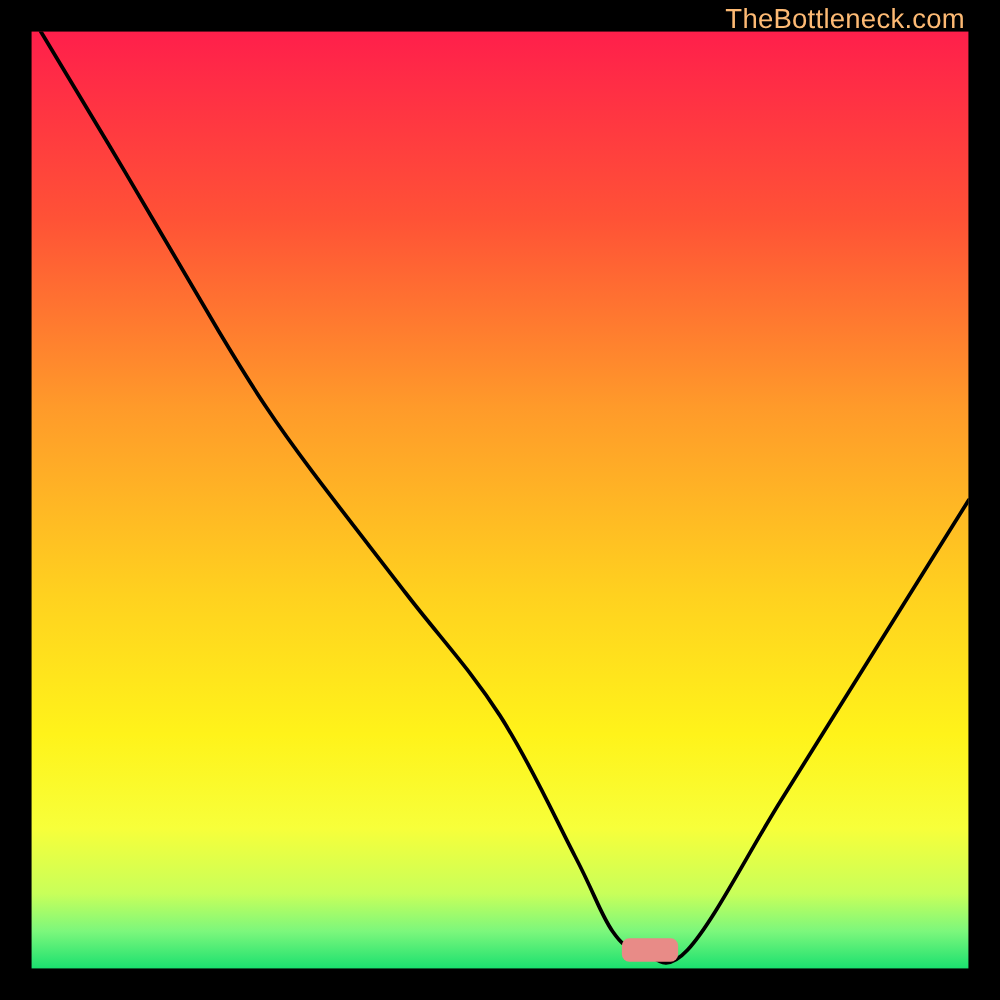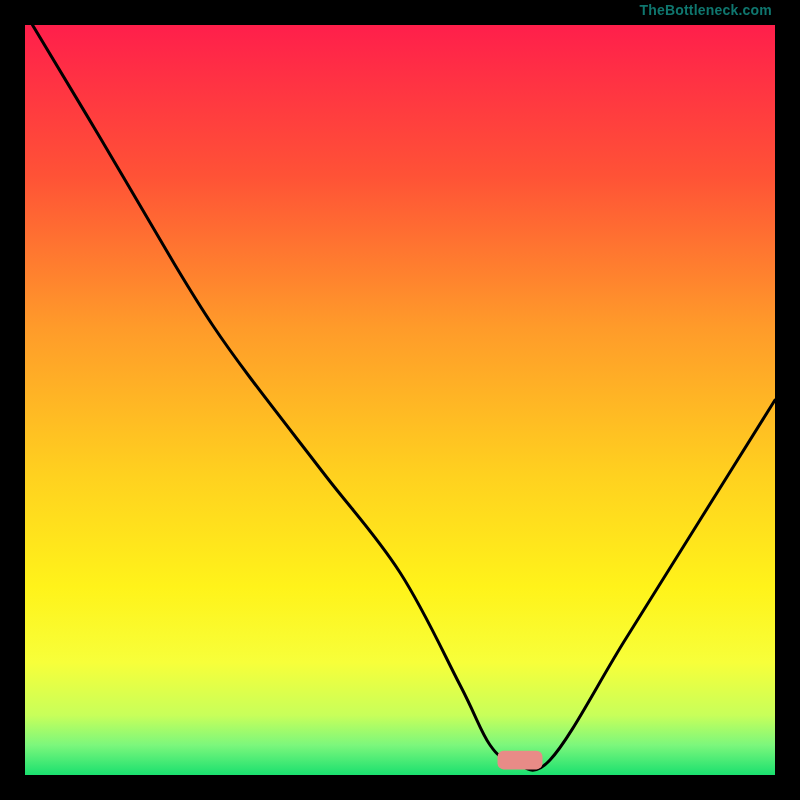--- a/index.html
+++ b/index.html
@@ -24,24 +24,24 @@
     top: 25px;
     width: 750px;
     height: 750px;
     overflow: hidden;
   }
   .watermark {
     position: absolute;
     top: 2px;
     right: 28px;
     font-family: Arial, Helvetica, sans-serif;
-    font-size: 14px;
+    font-size: 22px;
     letter-spacing: 0.2px;
-    color: #0f766e;
-    font-weight: 700;
+    color: #fdba74;
+    font-weight: 400;
     user-select: none;
   }
   svg {
     display: block;
   }
 </style>
 </head>
 <body>
 
 <div class="frame">

